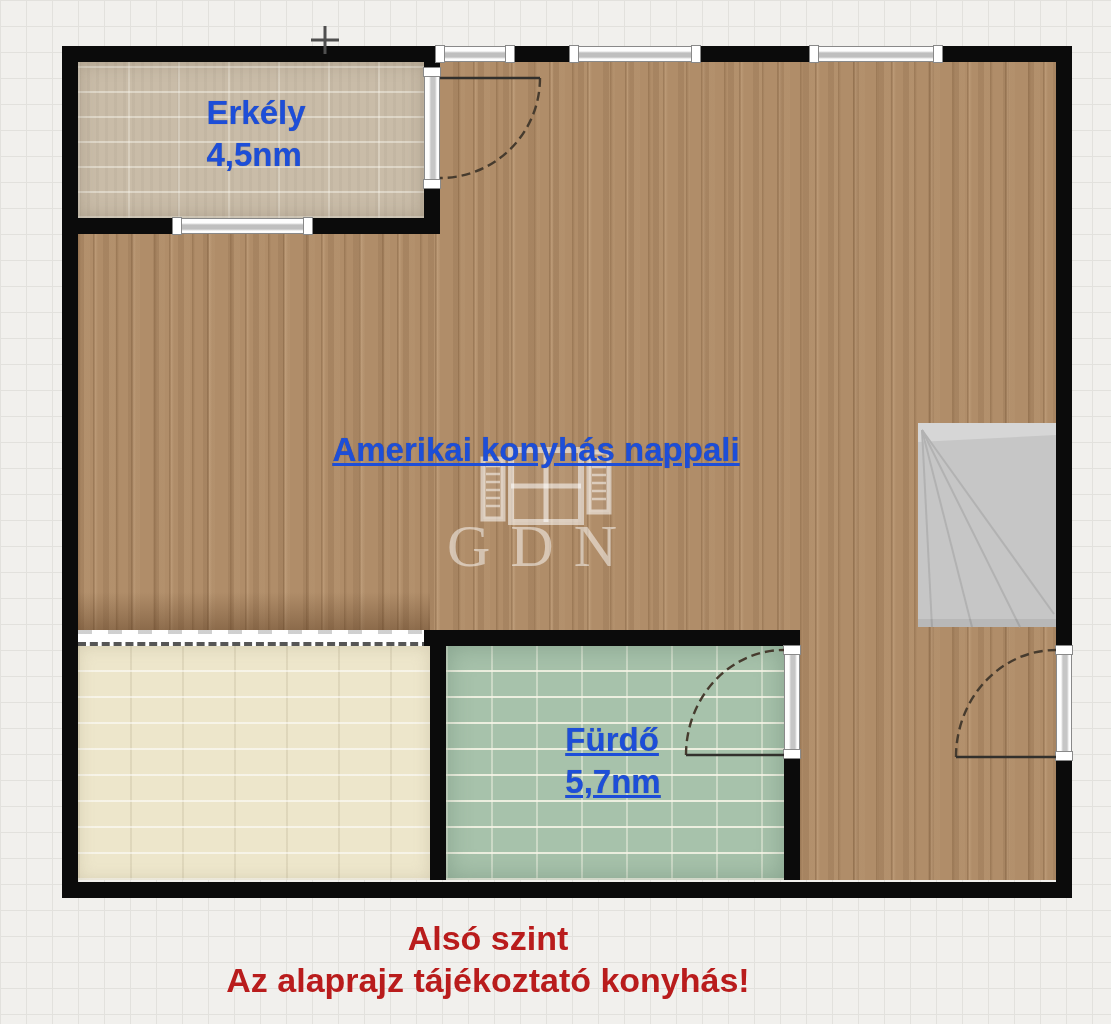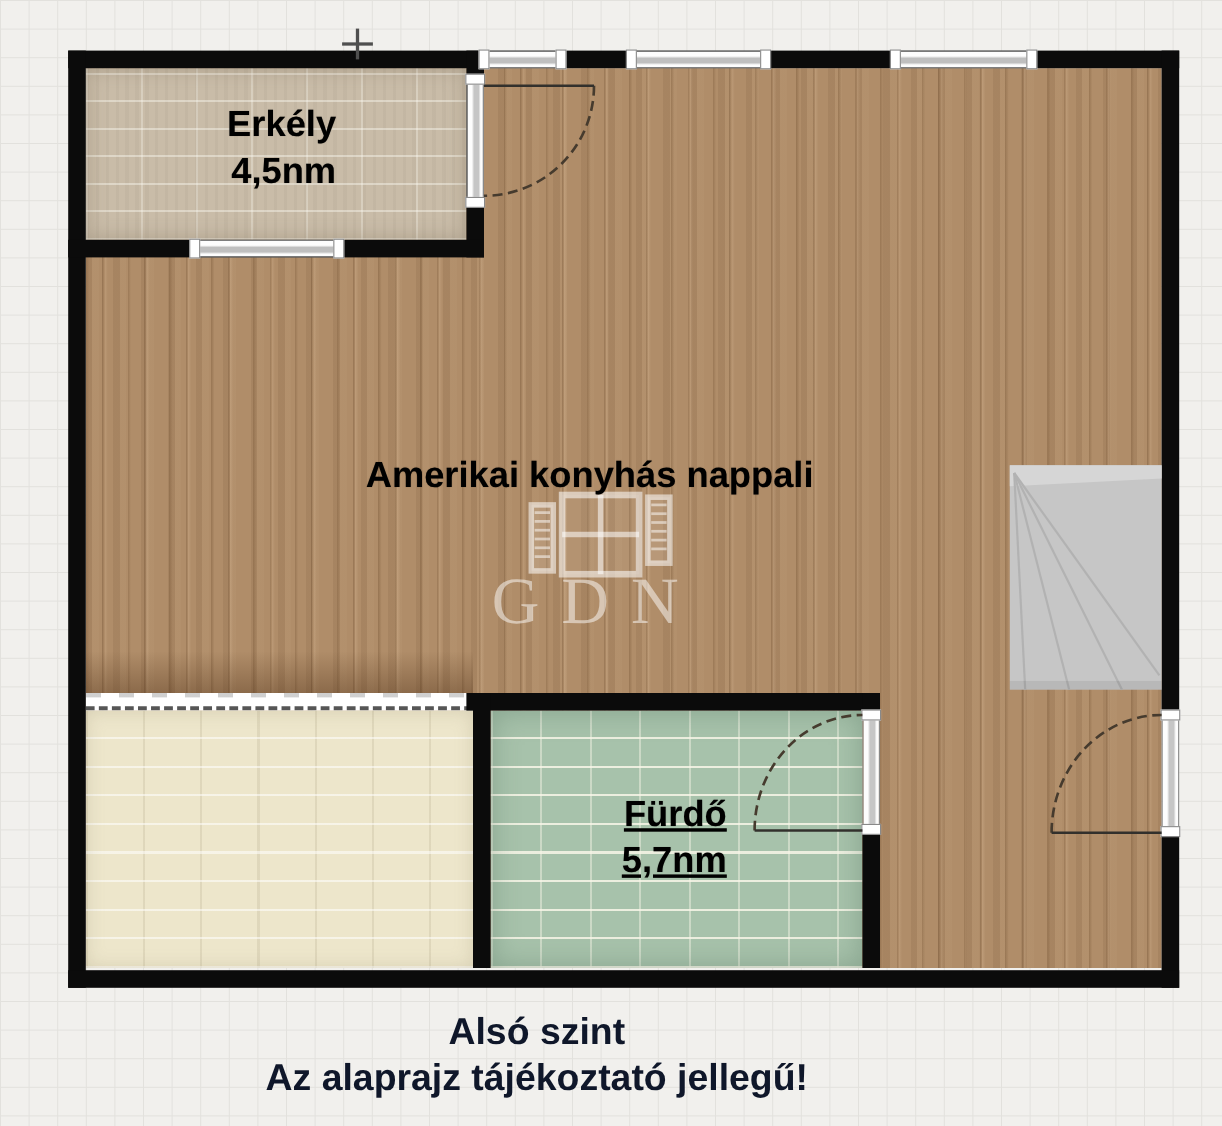--- a/index.html
+++ b/index.html
@@ -80,27 +80,27 @@
   }
   .door-v::before,.door-v::after{
     content:"";position:absolute;left:-2px;right:-2px;height:8px;
     background:#fff;border:1px solid #898989;
   }
   .door-v::before{top:-2px;} .door-v::after{bottom:-2px;}
   
   #overlay{position:absolute;left:0;top:0;z-index:5;pointer-events:none;}
   
   .room-label{
-    position:absolute;transform:translate(-50%,-50%);text-align:right;
-    font:700 33px/42px "Liberation Sans",sans-serif;color:#000000;
+    position:absolute;transform:translate(-50%,-50%);text-align:left;
+    font:700 33px/42px "Liberation Sans",sans-serif;color:#1d4ed8;
     white-space:nowrap;z-index:6;text-shadow:0 0 1px rgba(0,0,0,.35);
   }
   .footer-label{
     position:absolute;transform:translate(-50%,-50%);text-align:center;
-    font:700 34px/42px "Liberation Sans",sans-serif;color:#0f172a;
+    font:700 34px/42px "Liberation Sans",sans-serif;color:#b91c1c;
     white-space:nowrap;z-index:6;
   }
   .wm-text{
     font-family:"Liberation Serif",serif;
     letter-spacing:20px;
   }
 </style>
 </head>
 <body>
 
@@ -188,25 +188,25 @@
     <line x1="311" y1="40" x2="339" y2="40"></line>
     <line x1="325" y1="26" x2="325" y2="54"></line>
   </g>
 </svg>
 
 <div class="room-label" style="left:256px;top:134px;">
   <div>Erkély</div>
   <div>4,5nm</div>
 </div>
 
-<div class="room-label" style="left:536px;top:432px;">
+<div class="room-label" style="left:536px;top:450px;text-decoration:underline;">
   <div>Amerikai konyhás nappali</div>
 </div>
 
 <div class="room-label" style="left:613px;top:761px;text-decoration:underline;">
   <div>Fürdő</div>
   <div>5,7nm</div>
 </div>
 
 <div class="footer-label" style="left:488px;top:959px;">
   <div>Alsó szint</div>
-  <div>Az alaprajz tájékoztató jellegű!</div>
+  <div>Az alaprajz tájékoztató konyhás!</div>
 </div>
 
 </body></html>

